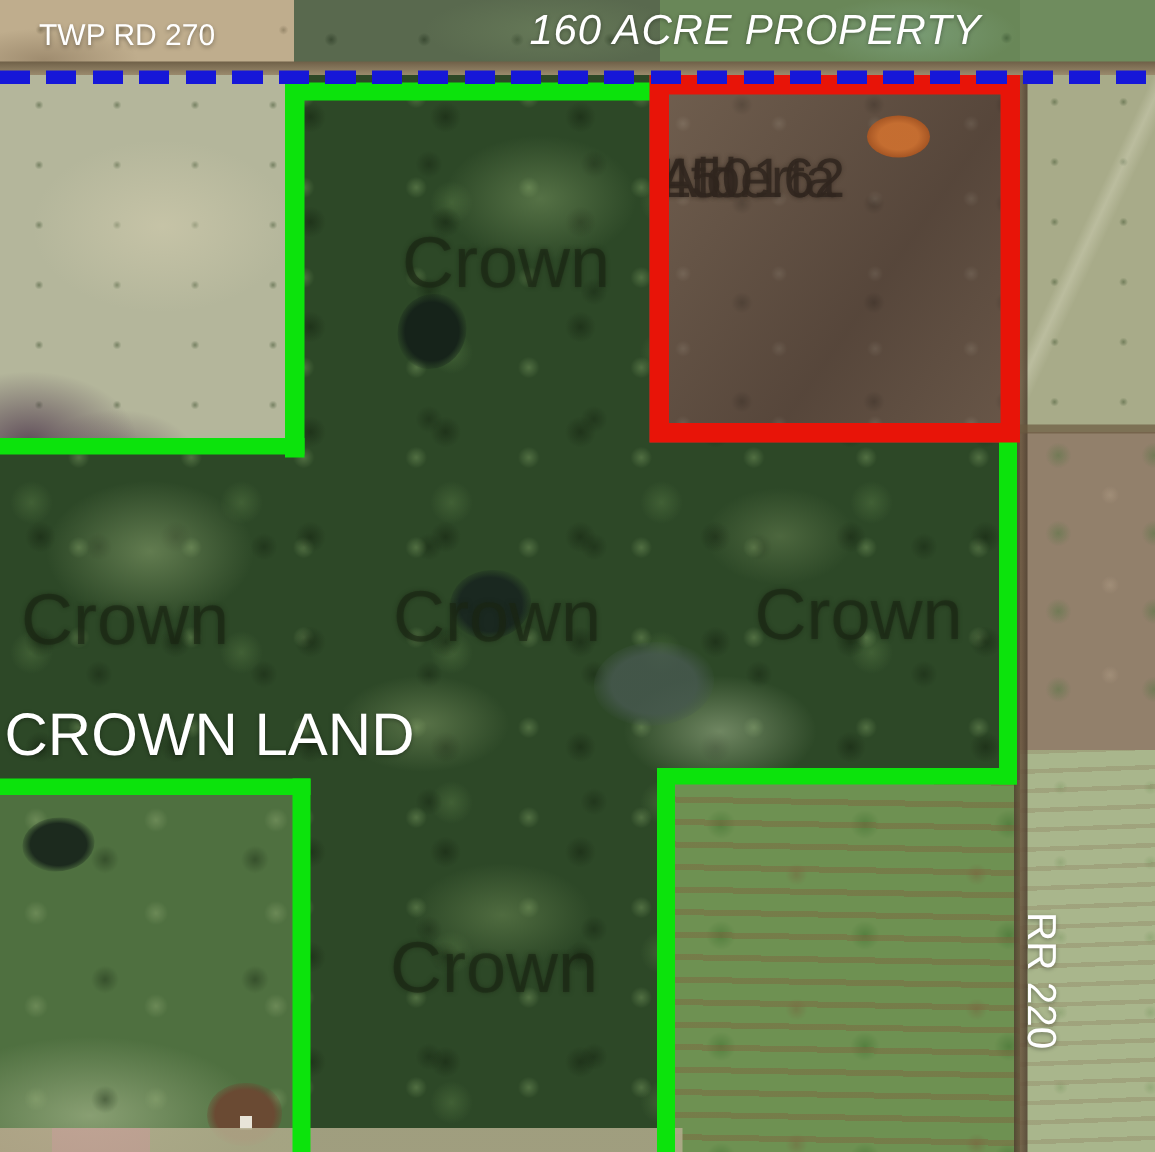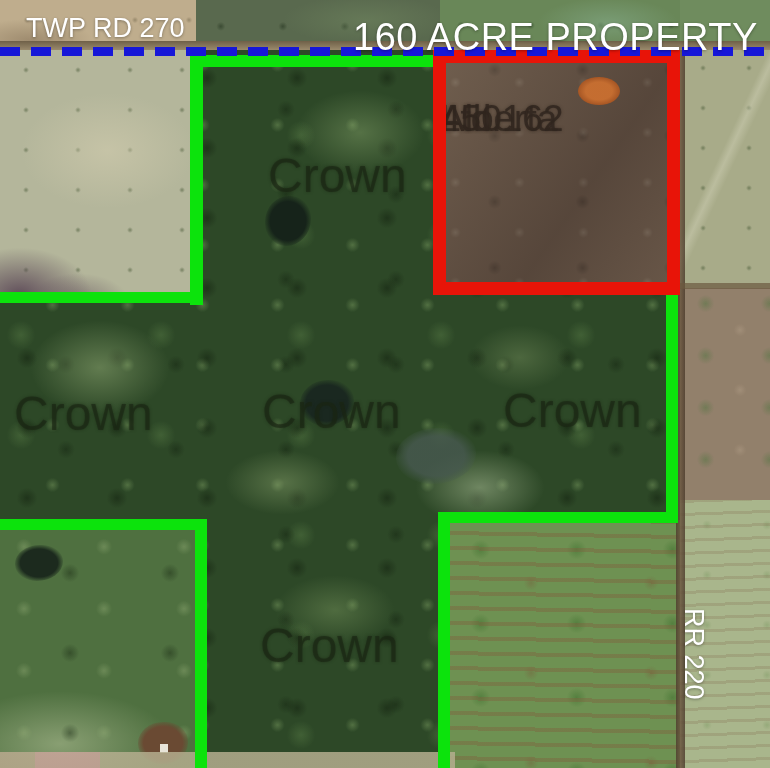--- a/index.html
+++ b/index.html
@@ -118,22 +118,22 @@
   .g-low-v  {left:195px;top:519px;width:12px; height:249px;}
 
   .red-box{left:433px;top:50px;width:247px;height:245px;z-index:6;
     border:13px solid var(--property-outline-red,#e81408);}
   .blue-dash{left:0;top:47px;width:770px;height:9px;z-index:7;
     background:repeating-linear-gradient(90deg,var(--township-road-dashed-blue,#1617d8) 0 20px,transparent 20px 31px);}
 
   
   .wlabel{color:var(--label-text-white,#fff);z-index:8;white-space:nowrap;
     text-shadow:0 1px 3px rgba(0,0,0,.35);}
-  .lbl-title{left:353px;top:16px;font-size:38px;letter-spacing:.5px;}
-  .lbl-twp{left:26px;top:13px;font-size:27px;}
+  .lbl-title{left:353px;top:4px;font-size:28px;letter-spacing:.5px;font-style:italic;}
+  .lbl-twp{left:26px;top:13px;font-size:20px;}
   .lbl-crownland{left:3px;top:468px;font-size:40px;}
   .lbl-rr{left:678px;top:608px;font-size:27px;writing-mode:vertical-rl;text-shadow:1px 0 3px rgba(0,0,0,.35);}
 
   .wm{color:rgba(25,36,18,.6);font-size:48px;z-index:4;white-space:nowrap;
     text-shadow:0 0 3px rgba(25,36,18,.55);}
   .wm1{left:268px;top:148px;}
   .wm2{left:14px; top:386px;}
   .wm3{left:262px;top:384px;}
   .wm4{left:503px;top:383px;}
   .wm5{left:260px;top:618px;}
@@ -188,20 +188,21 @@
   <div class="gline g-mid-v"></div>
   <div class="gline g-low-h"></div>
   <div class="gline g-low-v"></div>
 
   <div class="red-box"></div>
 
   <div class="blue-dash"></div>
 
   <div class="wlabel lbl-title">160 ACRE PROPERTY</div>
   <div class="wlabel lbl-twp">TWP RD 270</div>
+  <div class="wlabel lbl-crownland">CROWN LAND</div>
   <div class="wlabel lbl-rr">RR 220</div>
 
   <div class="wm wm1">Crown</div>
   <div class="wm wm2">Crown</div>
   <div class="wm wm3">Crown</div>
   <div class="wm wm4">Crown</div>
   <div class="wm wm5">Crown</div>
 
   <div class="owner">
     <div>450162</div>

